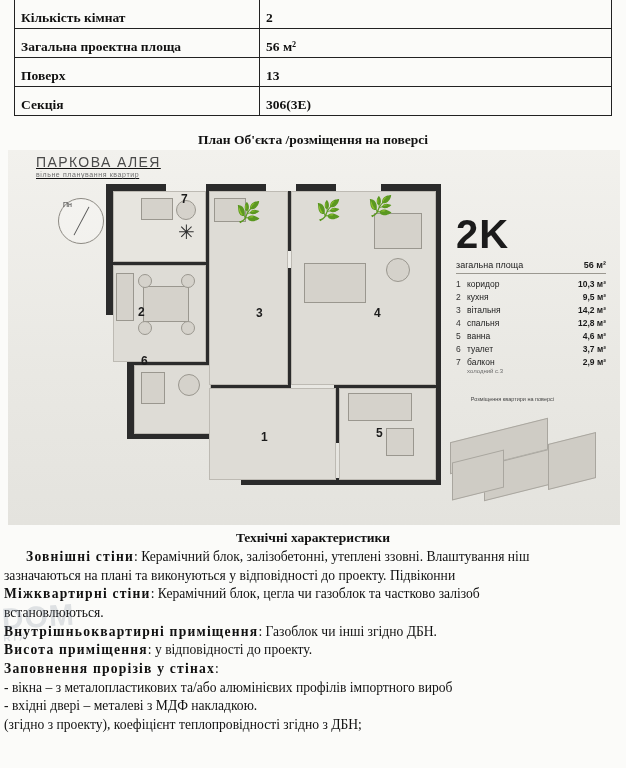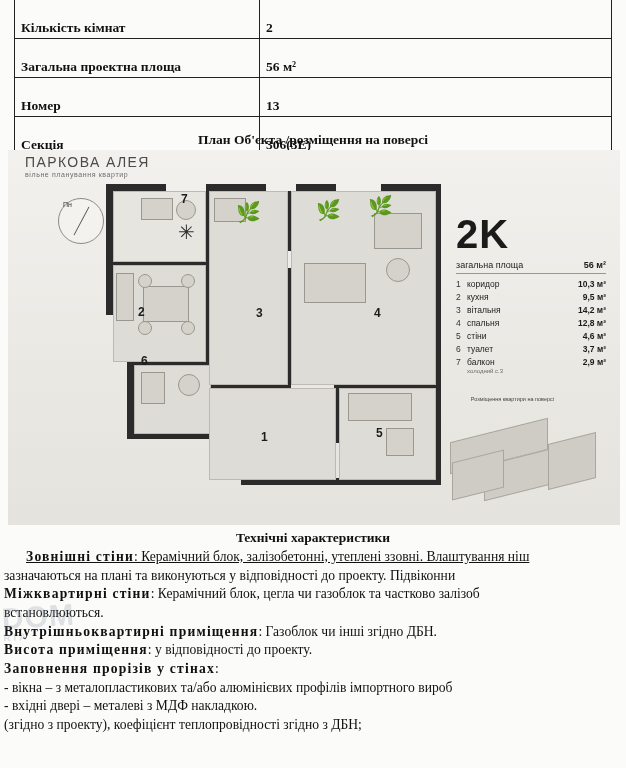--- a/index.html
+++ b/index.html
@@ -28,21 +28,21 @@
     position: absolute;
     left: 14px;
     top: 0px;
     width: 598px;
     border-collapse: collapse;
     font-size: 13.5px;
     font-weight: bold;
   }
   .spec-table td {
     border: 1px solid #222;
-    padding: 20px 6px 3px 6px;
+    padding: 10px 6px 3px 6px;
     vertical-align: top;
     line-height: 1.12;
     margin-left: 16px;
   }
   .spec-table td.label { width: 232px; }
   .spec-table tr.first td { border-top: none; }
 
   .plan-caption {
     position: absolute;
     left: 0; right: 0;
@@ -63,22 +63,23 @@
     overflow: hidden;
   }
   .plan-bg {
     position: absolute;
     inset: 0;
     background:
       linear-gradient(180deg, #f2f1ed 0%, #e9e8e3 60%, #e4e3de 100%);
   }
   .brand {
     position: absolute;
-    left: 17px;
+    left: 28px;
     top: 4px;
+    text-decoration: underline;
   }
   .brand .b1 {
     font-family: "Liberation Sans", sans-serif;
     font-size: 14px;
     letter-spacing: 1.4px;
     color: #4a4a4a;
     font-weight: normal;
   }
   .brand .b2 {
     font-family: "Liberation Sans", sans-serif;
@@ -234,21 +235,21 @@
     top: 548px;
     width: 626px;
     font-size: 13.6px;
     line-height: 1.30;
     text-align: justify;
   }
   .tech-body p {
     margin: 0 0 1px 0;
     padding: 0 2px 0 4px;
   }
-  .tech-body p.ind { text-indent: 22px; text-decoration: underline; }
+  .tech-body p.ind { text-indent: 22px; }
   .tech-body .sp { letter-spacing: 1.2px; font-weight: bold; }
   .dash {
     padding-left: 26px;
   }
 
   
   .watermark {
     position: absolute;
     left: 2px;
     top: 600px;
@@ -276,21 +277,21 @@
     <tbody>
       <tr class="first">
         <td class="label">Кількість кімнат</td>
         <td>2</td>
       </tr>
       <tr>
         <td class="label">Загальна проектна площа</td>
         <td>56 м²</td>
       </tr>
       <tr>
-        <td class="label">Номер</td>
+        <td class="label">Поверх</td>
         <td>13</td>
       </tr>
       <tr>
         <td class="label">Секція</td>
         <td>306(3Е)</td>
       </tr>
     </tbody>
   </table>
 
   <div class="plan-caption">План Об'єкта /розміщення на поверсі</div>
@@ -392,21 +393,21 @@
           <span class="nm">вітальня</span>
           <span class="ar">14,2 м²</span>
         </li>
         <li>
           <span class="idx">4</span>
           <span class="nm">спальня</span>
           <span class="ar">12,8 м²</span>
         </li>
         <li>
           <span class="idx">5</span>
-          <span class="nm">стіни</span>
+          <span class="nm">ванна</span>
           <span class="ar">4,6 м²</span>
         </li>
         <li>
           <span class="idx">6</span>
           <span class="nm">туалет</span>
           <span class="ar">3,7 м²</span>
         </li>
         <li>
           <span class="idx">7</span>
           <span class="nm">балкон</span>

